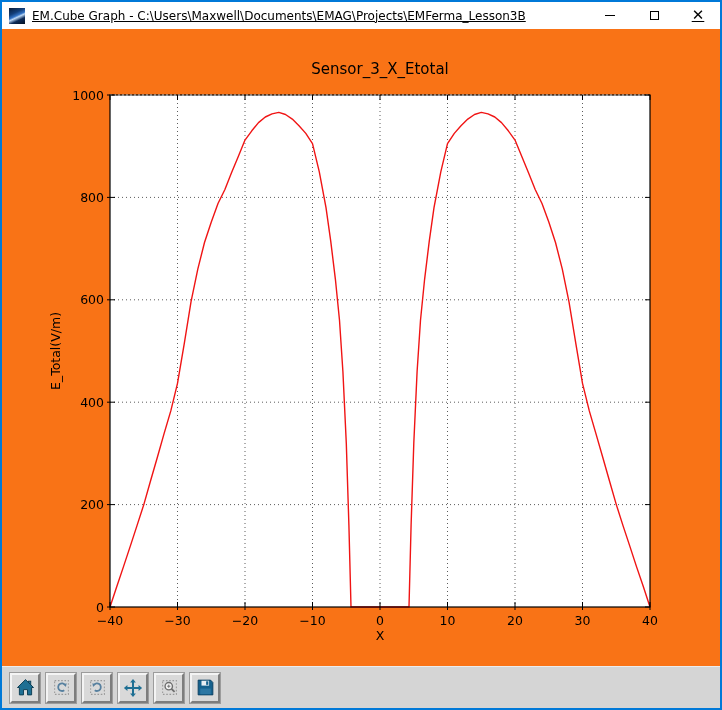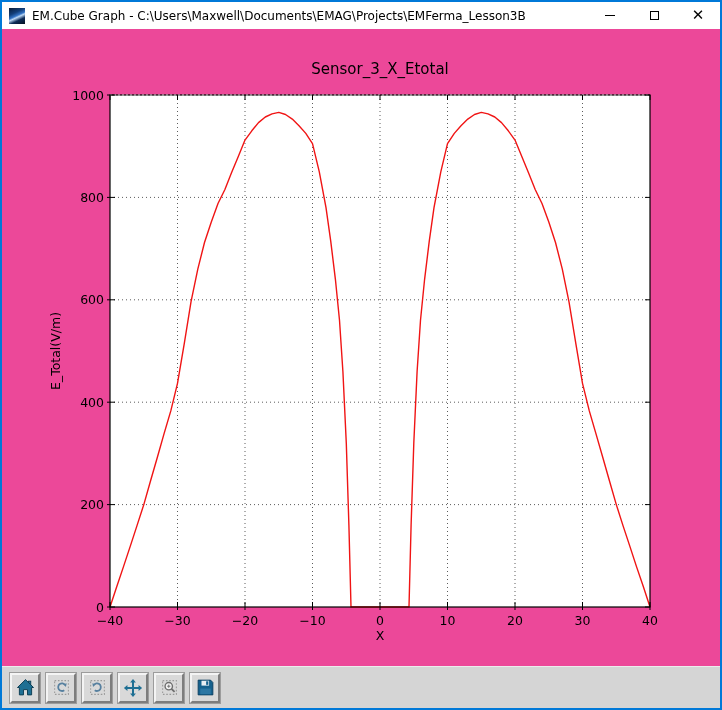--- a/index.html
+++ b/index.html
@@ -1,20 +1,20 @@
 <!DOCTYPE html>
 <html><head>
 <meta charset="utf-8">
 <style>
   * { box-sizing: border-box; margin: 0; padding: 0; }
   html,body { background:#9a9a9a; }
   body { font-family:"DejaVu Sans", sans-serif; }
   .window {
     position:relative; width:722px; height:710px;
-    border:2px solid #0079d8; background:#d5d5d5; overflow:hidden;
+    border:2px solid #0079d8; background:#d5d5d5; overflow:hidden;text-decoration:underline;
   }
   .titlebar {
     height:27px; background:#ffffff; display:flex; align-items:center;
   }
   .app-icon {
     width:16px; height:16px; margin-left:7px; flex:0 0 auto;
     background:linear-gradient(155deg,#081b36 0%,#123e78 32%,#3272c4 48%,#bdd9f6 56%,#0e2c58 72%,#04101f 100%);
   }
   .titlebar-text {
     margin-left:7px; font-size:12px; color:#000; white-space:nowrap;
@@ -23,21 +23,21 @@
   .win-controls { display:flex; height:27px; flex:0 0 auto; }
   .win-btn {
     width:44px; height:27px; display:flex; align-items:center; justify-content:center;
     background:transparent; border:none; cursor:default;
   }
   .glyph-min { width:10px; height:1px; background:#000; }
   .glyph-max { width:9px; height:9px; border:1px solid #000; }
   .glyph-close { font-size:15px; line-height:1; color:#000; font-family:"DejaVu Sans",sans-serif; }
   .figure {
     position:absolute; left:0; top:27px; width:718px; height:637px;
-    background:#ec4899;
+    background:#f97316;
   }
   .toolbar {
     position:absolute; left:0; top:664px; width:718px; height:42px;
     background:#d5d5d5; border-top:1px solid #ececec;
     display:flex; align-items:center; padding-left:8px;
   }
   .tb-btn {
     width:30px; height:30px; margin-right:6px; background:#d9d9d9;
     border-top:2px solid #f4f4f4; border-left:2px solid #f4f4f4;
     border-bottom:2px solid #7d7d7d; border-right:2px solid #7d7d7d;

